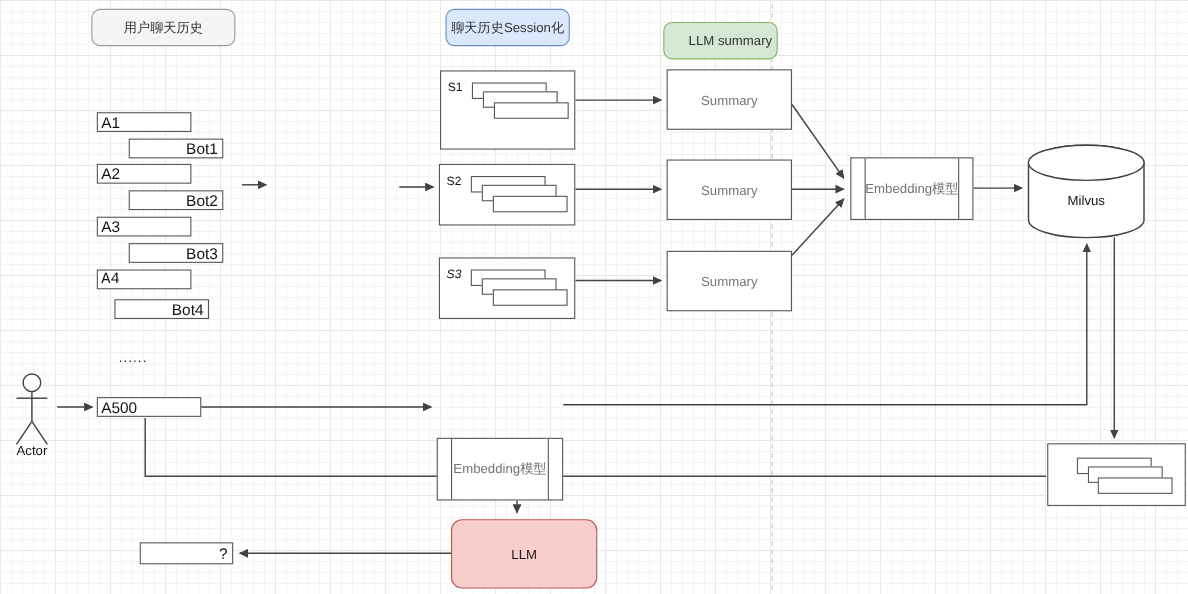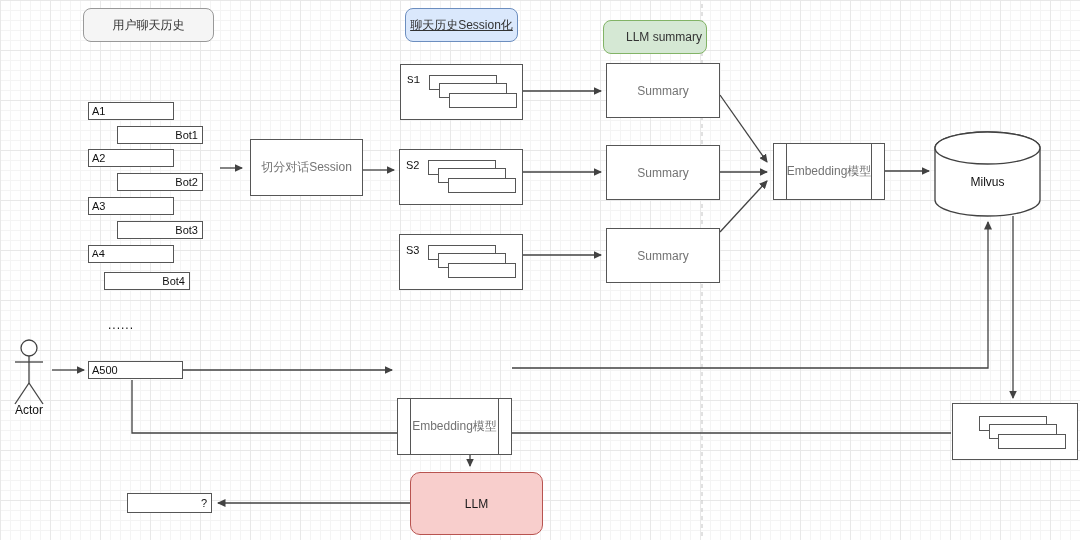--- a/index.html
+++ b/index.html
@@ -20,26 +20,26 @@
     background:#ffffff;border:1px solid #565656;color:#737373;
     display:flex;align-items:center;justify-content:center;
     font-size:12px;text-align:center;
   }
   .hdr{
     border-radius:8px;height:34px;
     display:flex;align-items:center;justify-content:center;
     font-size:12px;color:#333;border:1px solid;
   }
   .hdr-gray  {background:#f5f5f5;border-color:#999999;}
-  .hdr-blue  {background:#dae8fc;border-color:#6c8ebf;text-decoration:underline;}
+  .hdr-blue  {background:#dae8fc;border-color:#6c8ebf;}
   .hdr-green {background:#d5e8d4;border-color:#82b366;}
   .hdr-orange{background:#ffe6cc;border-color:#d79b00;}
   .chatbox{
     background:#ffffff;border:1px solid #565656;color:#111;
-    width:86px;height:18px;font-size:11px;
+    width:86px;height:18px;font-size:14px;
     display:flex;align-items:center;
   }
   .chatbox.left{padding-left:3px;}
   .chatbox.right{justify-content:flex-end;padding-right:4px;}
   .proc{position:relative;}
   .proc::before,.proc::after{
     content:"";position:absolute;top:0;bottom:0;width:1px;background:#565656;
   }
   .proc::before{left:12px;}
   .proc::after{right:12px;}
@@ -111,35 +111,34 @@
   <div class="node chatbox right" style="left:117px;top:126px;">Bot1</div>
   <div class="node chatbox left" style="left:88px;top:149px;">A2</div>
   <div class="node chatbox right" style="left:117px;top:173px;">Bot2</div>
   <div class="node chatbox left" style="left:88px;top:197px;">A3</div>
   <div class="node chatbox right" style="left:117px;top:221px;">Bot3</div>
   <div class="node chatbox left" style="left:88px;top:245px;font-family:Liberation Mono, monospace;">A4</div>
   <div class="node chatbox right" style="left:104px;top:272px;">Bot4</div>
 
   <div class="node dots" style="left:108px;top:318px;">......</div>
 
-  <div class="node box" style="left:250px;top:139px;width:113px;height:57px;">切分对话Session</div>
 
-  <div class="node group" style="left:400px;top:64px;width:123px;height:56px;font-family:Liberation Mono, monospace;">
+  <div class="node group" style="left:400px;top:64px;width:123px;height:72px;">
     <span class="slabel">S1</span>
     <span class="mini" style="left:28px;top:10px;"></span>
     <span class="mini" style="left:38px;top:18px;"></span>
     <span class="mini" style="left:48px;top:28px;"></span>
   </div>
   <div class="node group" style="left:399px;top:149px;width:124px;height:56px;">
     <span class="slabel">S2</span>
     <span class="mini" style="left:28px;top:10px;"></span>
     <span class="mini" style="left:38px;top:18px;"></span>
     <span class="mini" style="left:48px;top:28px;"></span>
   </div>
-  <div class="node group" style="left:399px;top:234px;width:124px;height:56px;">
+  <div class="node group" style="left:399px;top:234px;width:124px;height:56px;font-style:italic;">
     <span class="slabel">S3</span>
     <span class="mini" style="left:28px;top:10px;"></span>
     <span class="mini" style="left:38px;top:18px;"></span>
     <span class="mini" style="left:48px;top:28px;"></span>
   </div>
 
   <div class="node box" style="left:606px;top:63px;width:114px;height:55px;">Summary</div>
   <div class="node box" style="left:606px;top:145px;width:114px;height:55px;">Summary</div>
   <div class="node box" style="left:606px;top:228px;width:114px;height:55px;">Summary</div>
 

